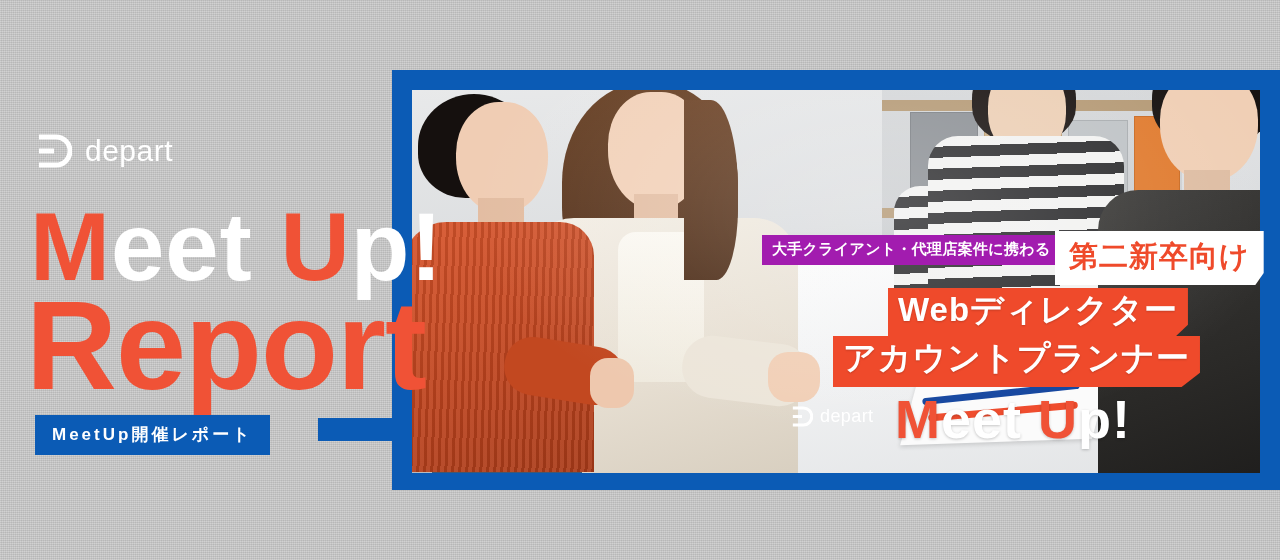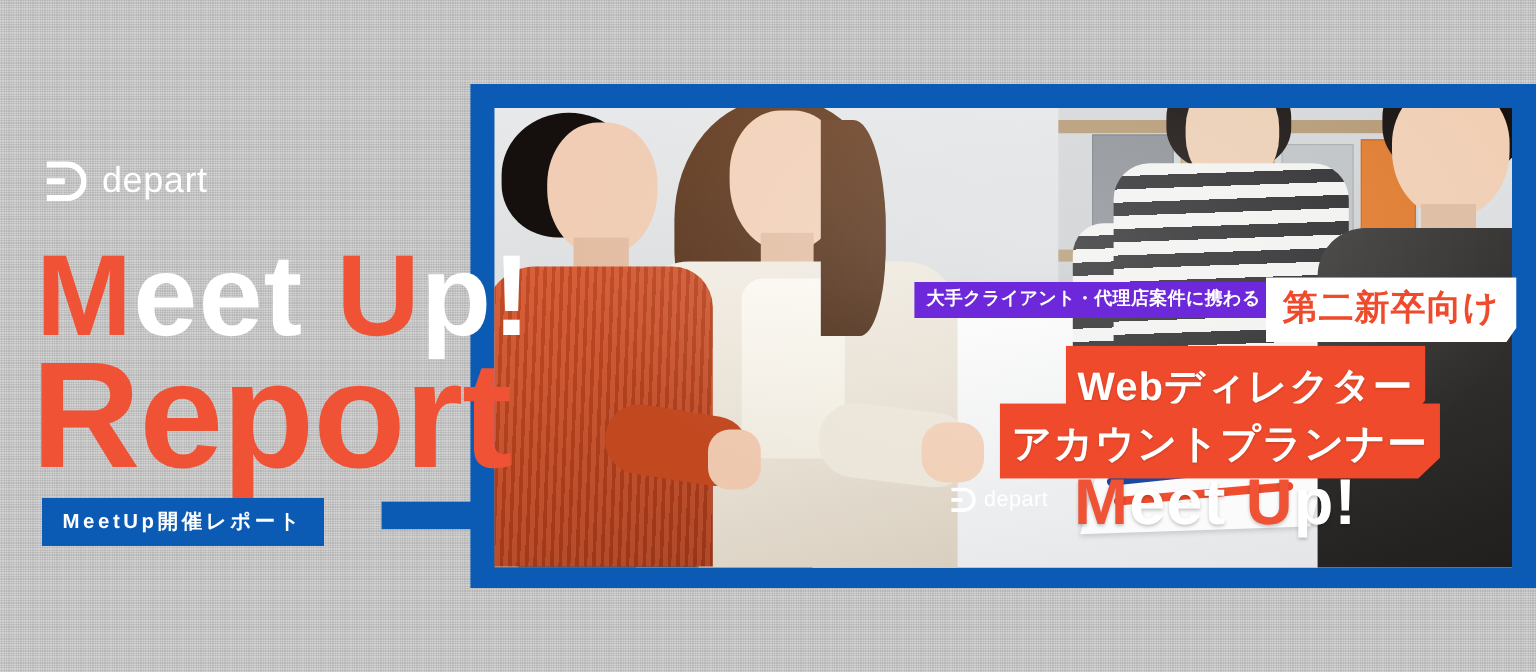--- a/index.html
+++ b/index.html
@@ -175,37 +175,37 @@
   #badge-report{
     position:absolute; left:35px; top:415px; z-index:6;
     background:#0b5bb5; color:#fff;
     padding:8px 17px 9px; font-size:17px; font-weight:bold; letter-spacing:3px;
     white-space:nowrap;
   }
 
   
   #lead-box{
     position:absolute; left:762px; top:235px; z-index:7;
-    background:#6d28d9; color:#fff;
+    background:#a21caf; color:#fff;
     padding:5px 10px 6px; text-align:right;
     font-size:15px; font-weight:bold; line-height:1.25; letter-spacing:.3px;
     white-space:nowrap;
   }
   #grad-box{
     position:absolute; left:1055px; top:231px; z-index:7;
     background:#fff; color:#ef4a2b;
     padding:6px 14px 8px; font-size:29px; font-weight:bold; letter-spacing:1px;
     white-space:nowrap;
     clip-path:polygon(0 0, 100% 0, 100% 78%, 96% 100%, 0 100%);
   }
   .role-band{
     position:absolute; z-index:7;
     background:#ef4a2b; color:#fff; font-weight:bold;
     font-size:33px; letter-spacing:1px; white-space:nowrap;
-    padding:12px 10px 6px;
+    padding:0 10px 6px;
     clip-path:polygon(0 0, 100% 0, 100% 72%, 95% 100%, 0 100%);
     text-shadow:0 1px 2px rgba(0,0,0,.18);
   }
   #role-1{ left:888px; top:288px; }
   #role-2{ left:833px; top:336px; }
 
   #meetup-small{
     position:absolute; left:895px; top:392px; z-index:7;
     font-size:54px; font-weight:bold; letter-spacing:1px; line-height:1;
     white-space:nowrap; text-shadow:0 1px 3px rgba(0,0,0,.22);

